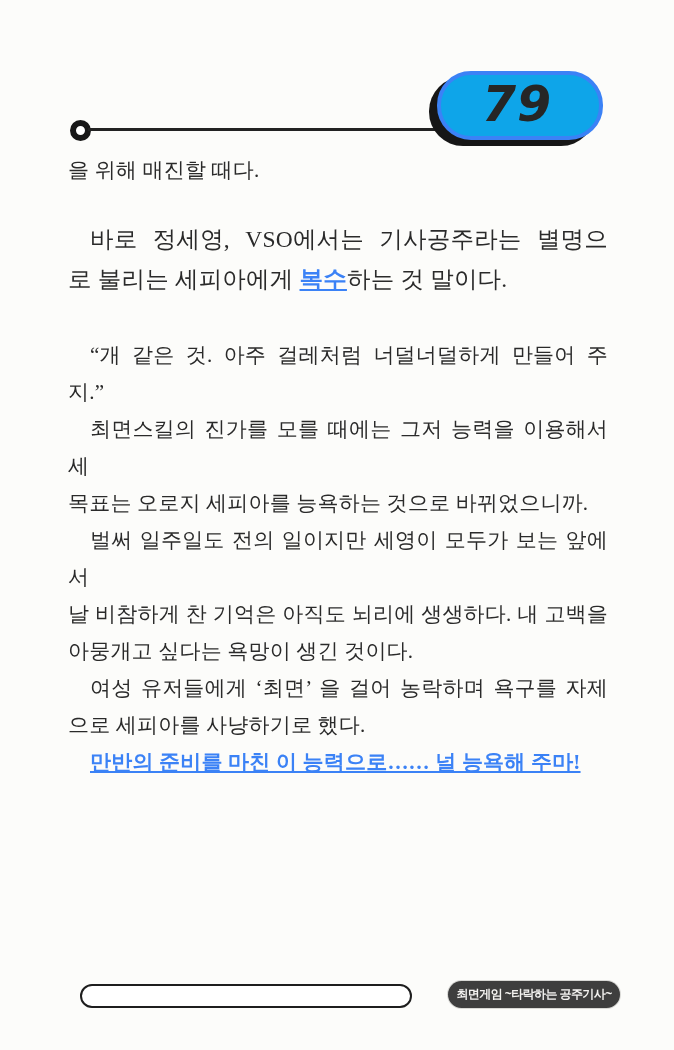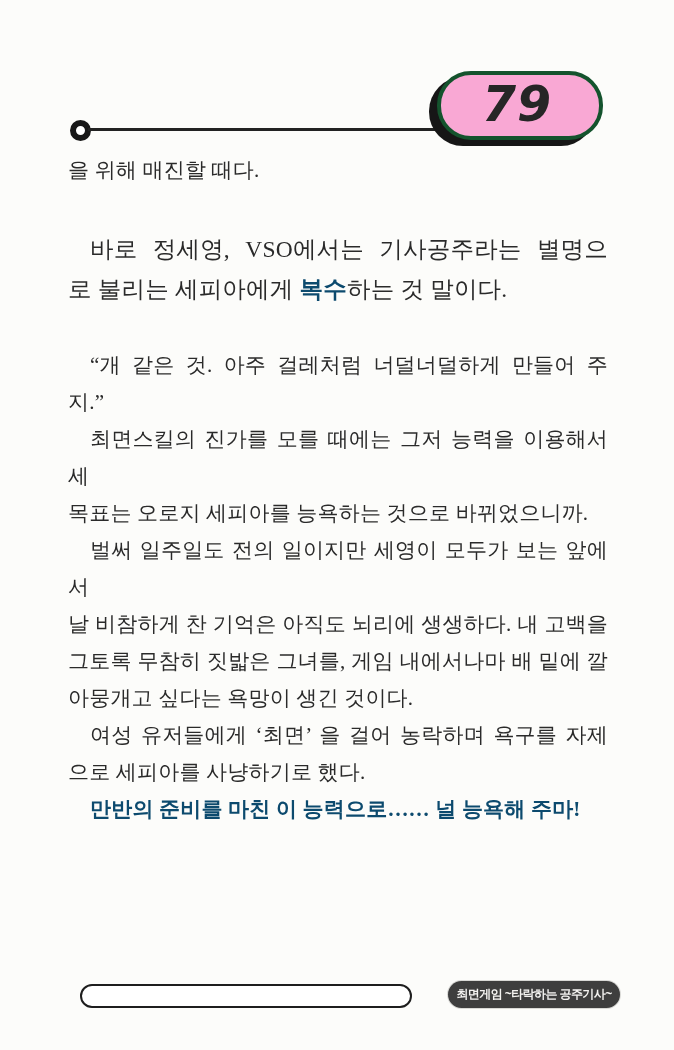--- a/index.html
+++ b/index.html
@@ -26,22 +26,22 @@
   .header-rule {
     position: absolute;
     left: 88px; top: 128px;
     width: 352px; height: 3px;
     background: #222222;
   }
   .page-badge {
     position: absolute;
     left: 437px; top: 71px;
     width: 158px; height: 61px;
-    background: #f9a8d4;
-    border: 4px solid #14532d;
+    background: #0ea5e9;
+    border: 4px solid #3b82f6;
     border-radius: 34px;
     box-shadow: -8px 6px 0 0 #161616;
     display: flex;
     align-items: center;
     justify-content: center;
     z-index: 2;
   }
   .page-badge .num {
     font-family: "DejaVu Sans", "Liberation Sans", sans-serif;
     font-style: italic;
@@ -54,26 +54,26 @@
   }
 
   
   .content {
     position: absolute;
     left: 68px; top: 152px;
     width: 540px;
   }
   .para { font-size: 21px; line-height: 37px; letter-spacing: 0.2px; }
   .para.large { font-size: 23.5px; line-height: 40px; }
-  .para.gap1 { margin-top: 40px; }
+  .para.gap1 { margin-top: 30px; }
   .para.gap2 { margin-top: 38px; }
   .line { min-height: 1em; }
   .line.first { text-indent: 22px; }
   .line.fill { text-align: justify; text-align-last: justify; }
-  .b { font-weight: bold; color: #0c4a6e; }
+  .b { font-weight: bold; color: #3b82f6; text-decoration: underline; }
   .i { font-style: italic; }
 
   
   .footer-box {
     position: absolute;
     left: 80px; top: 984px;
     width: 328px; height: 20px;
     background: #ffffff;
     border: 2.5px solid #1e1e1e;
     border-radius: 13px;
@@ -122,21 +122,20 @@
         <div class="line first fill"><span>“개 같은 것. 아주 걸레처럼 너덜너덜하게 만들어 주</span></div>
         <div class="line"><span>지.”</span></div>
       </div>
       <div class="para body">
         <div class="line first fill"><span>최면스킬의 진가를 모를 때에는 그저 능력을 이용해서 세</span></div>
         <div class="line"><span>목표는 오로지 세피아를 능욕하는 것으로 바뀌었으니까.</span></div>
       </div>
       <div class="para body">
         <div class="line first fill"><span>벌써 일주일도 전의 일이지만 세영이 모두가 보는 앞에서</span></div>
         <div class="line fill"><span>날 비참하게 찬 기억은 아직도 뇌리에 생생하다. 내 고백을</span></div>
-        <div class="line fill"><span>그토록 무참히 짓밟은 그녀를, 게임 내에서나마 배 밑에 깔</span></div>
         <div class="line"><span>아뭉개고 싶다는 욕망이 생긴 것이다.</span></div>
       </div>
       <div class="para body">
         <div class="line first fill"><span>여성 유저들에게 ‘최면’ 을 걸어 농락하며 욕구를 자제</span></div>
         <div class="line"><span>으로 세피아를 사냥하기로 했다.</span></div>
       </div>
       <div class="para body">
         <div class="line first"><span class="b">만반의 준비를 마친 이 능력으로…… 널 능욕해 주마!</span></div>
       </div>
     </div>

